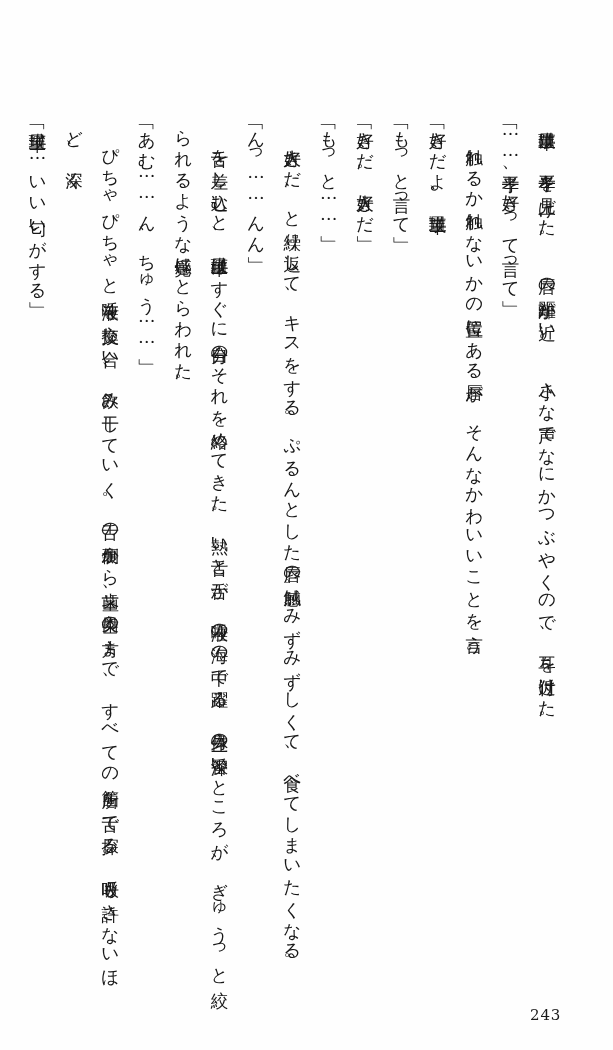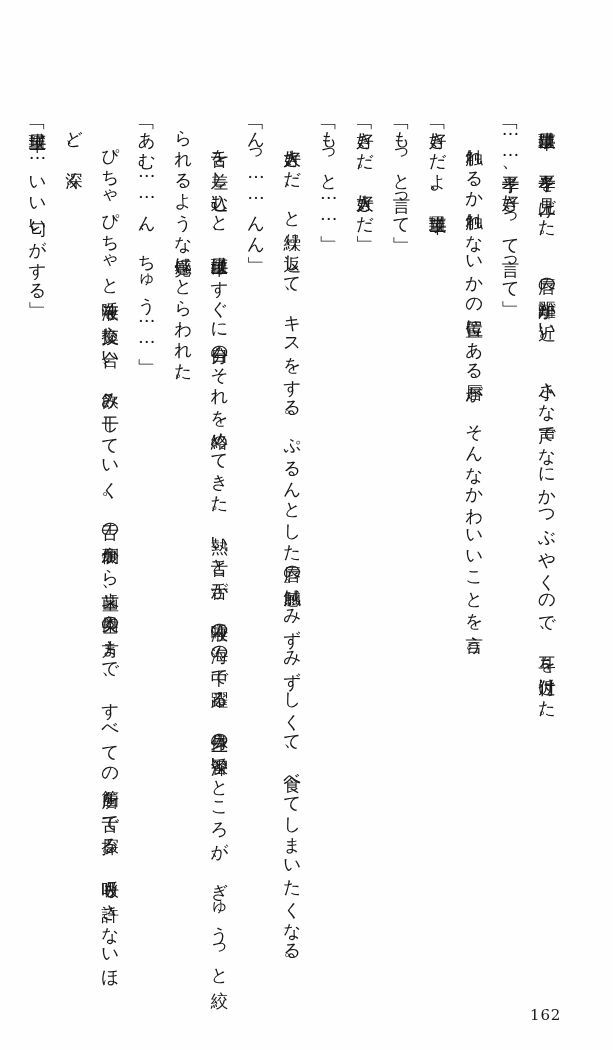--- a/index.html
+++ b/index.html
@@ -72,15 +72,15 @@
     <p class="dialogue">「好きだ。大好きだ」</p>
     <p class="dialogue">「もっと……」</p>
     <p>大好きだ、と繰り返して、キスをする。ぷるんとした唇の感触。みずみずしくて、食べてしまいたくなる。</p>
     <p class="dialogue">「んっ……んん」</p>
     <p>舌を差し込むと、瑛里華はすぐに自分のそれを絡めてきた。熱い舌と舌が、唾液の海の中で躍る。身体の一番深いところが、ぎゅうっと絞られるような感覚にとらわれた。</p>
     <p class="dialogue">「あむ……ん、ちゅう……」</p>
     <p>ぴちゃぴちゃと唾液を交換し合い、飲み干していく。舌の裏側から歯茎、奥歯の方まで、すべての箇所を舌で探る。呼吸も許さないほど、深く。</p>
     <p class="dialogue">「瑛里華……いい匂いがする」</p>
   </div>
 
-  <div class="page-number">162</div>
+  <div class="page-number">243</div>
 
 </div>
 
 </body></html>

